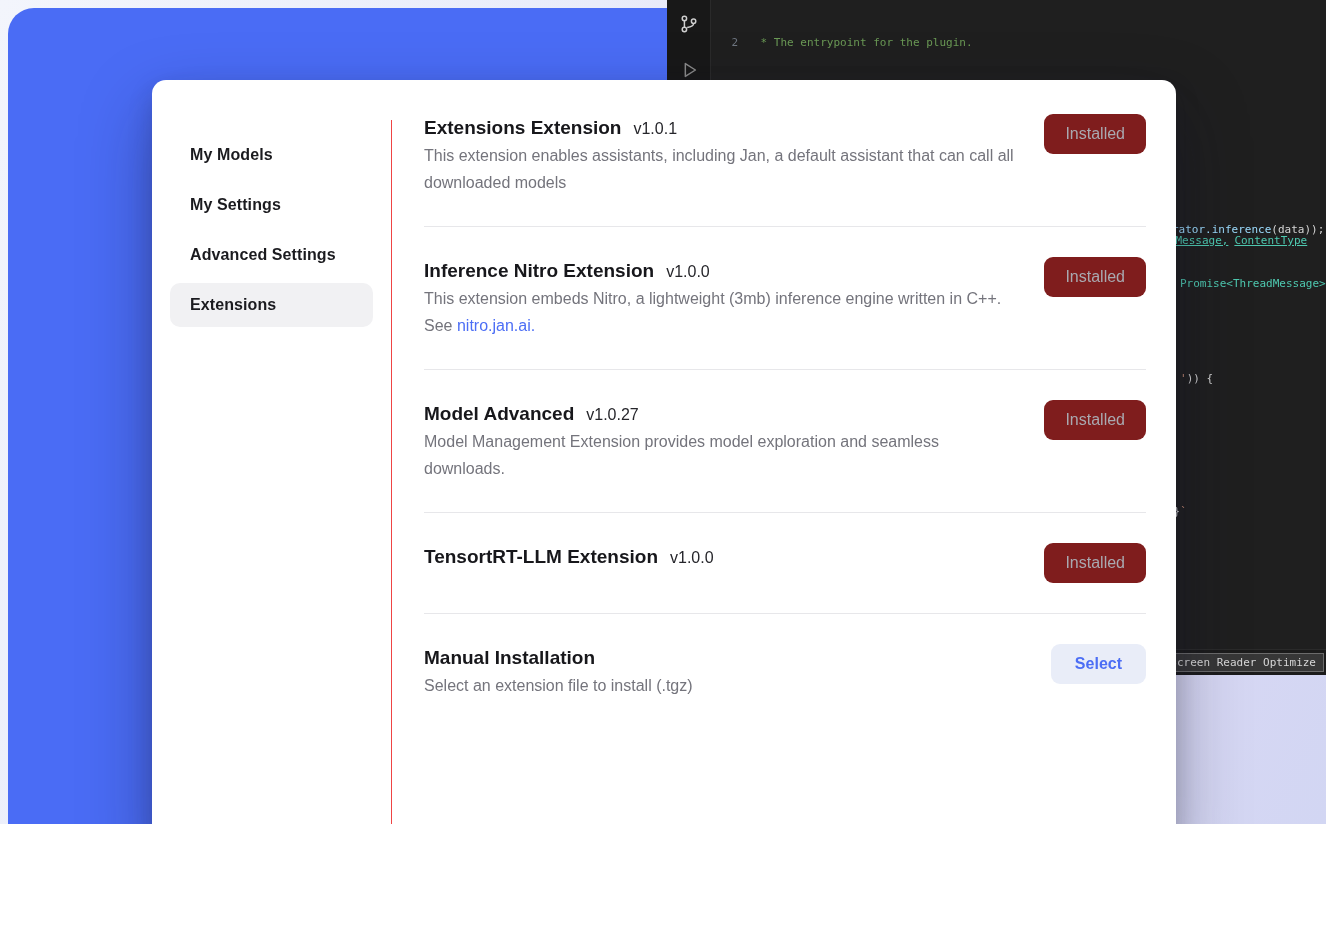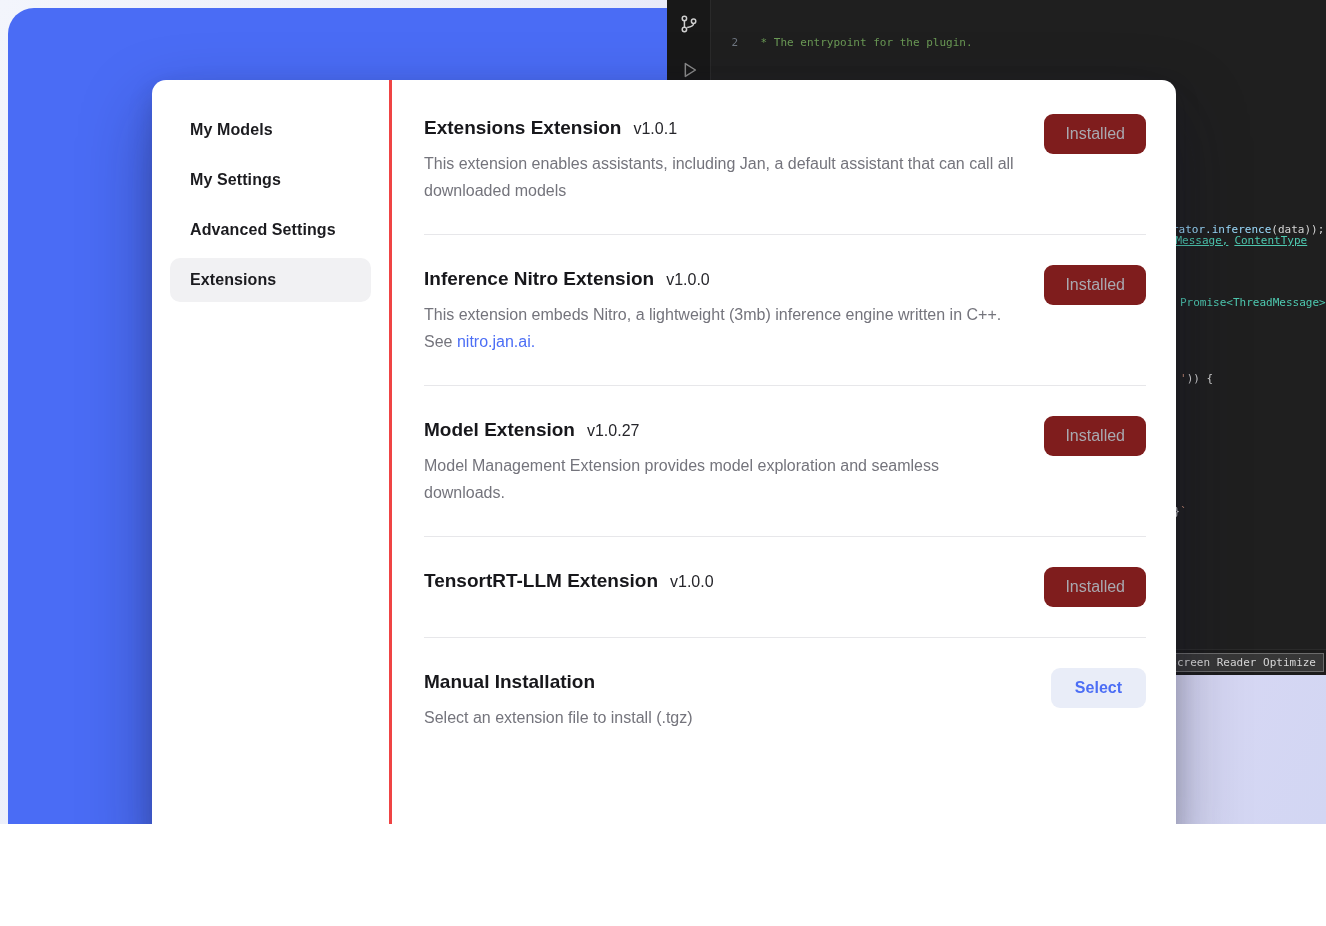--- a/index.html
+++ b/index.html
@@ -34,21 +34,21 @@
   .code-line { white-space:pre; }
   .ln { display:inline-block; width:26px; text-align:right; margin-right:16px; color:#6e7681; }
   .cm { color:#6a9955; }
   .kw { color:#c586c0; }
   .pl { color:#d4d4d4; }
   .imp { color:#4ec9b0; text-decoration:underline; margin-right:6px; }
   .imp.last { margin-right:0;text-align:center; }
 
   .frag { position:absolute; white-space:pre; line-height:16px; }
   .f1 { left:505px; top:222px; }
-  .f2 { left:513px; top:295px; }
+  .f2 { left:513px; top:276px; }
   .f3 { left:513px; top:371px; }
   .f4 { left:500px; top:504px; }
   .c-var { color:#9cdcfe; }
   .c-type { color:#4ec9b0; }
   .c-str { color:#ce9178; }
   .c-plain { color:#d4d4d4; }
 
   .statusbar {
     position:absolute; left:0; right:0; bottom:0; height:26px;
     background:#1b1b1b; border-top:1px solid #2a2a2a;
@@ -60,34 +60,34 @@
     background:#373737; border:1px solid #6b6b6b; color:#d6d6d6;
     padding:2px 7px; white-space:nowrap;
   }
 
   
   .modal {
     position:absolute; left:152px; top:80px; width:1024px; height:768px;
     background:#ffffff; border-radius:14px; z-index:2; display:flex; overflow:hidden;
     box-shadow: 0 30px 70px rgba(20,20,43,0.35), 0 10px 25px rgba(20,20,43,0.18);
   }
-  .side { width:240px; flex:0 0 240px; border-right:3px solid #ef4444; padding:28px 18px; }
+  .side { width:240px; flex:0 0 240px; border-right:1px solid #ef4444; padding:13px 18px;margin-top:40px; }
   .nav-item {
     height:44px; display:flex; align-items:center; padding:0 20px;
     border-radius:10px; font-size:16px; font-weight:700; color:#1b1b1f;
     margin-bottom:6px; cursor:pointer; letter-spacing:0.1px;
   }
   .nav-item.active { background:#f1f1f3; }
 
   .content { flex:1; padding:34px 30px 0 32px; }
   .ext { display:flex; justify-content:space-between; align-items:flex-start; }
   .ext-head { display:flex; align-items:baseline; gap:12px; }
   .ext-title { font-size:19px; font-weight:700; color:#17171b; line-height:28px; }
   .ver { font-size:16px; color:#26262b; }
-  .desc { margin-top:8px; font-size:16px; line-height:27px; color:#74747c; max-width:600px; }
+  .desc { font-size:16px; line-height:27px; color:#74747c; max-width:600px; }
   .link { color:#4c6ef5; text-decoration:none; cursor:pointer; }
   .btn {
     border:none; border-radius:9px; padding:11px 21px; font-size:16px;
     font-weight:500; font-family:inherit; cursor:pointer; white-space:nowrap;
   }
   .btn.installed { background:#7f1d1d; color:#a9a9b0; }
   .btn.select { background:#e9edf8; color:#4c6ef5; font-weight:700; padding:11px 24px; }
   .sep { border:none; border-top:1px solid #e7e7ea; margin:30px 0; }
 </style>
 </head>
@@ -166,21 +166,21 @@
           <p class="desc"><span>This extension embeds Nitro, a lightweight (3mb) inference engine written in C++. See </span><a class="link">nitro.jan.ai.</a></p>
         </div>
         <button class="btn installed">Installed</button>
       </section>
 
       <hr class="sep">
 
       <section class="ext">
         <div class="ext-text">
           <div class="ext-head">
-            <h2 class="ext-title">Model Extension</h2>
+            <h2 class="ext-title">Model Advanced</h2>
             <span class="ver">v1.0.27</span>
           </div>
           <p class="desc">Model Management Extension provides model exploration and seamless downloads.</p>
         </div>
         <button class="btn installed">Installed</button>
       </section>
 
       <hr class="sep">
 
       <section class="ext">

